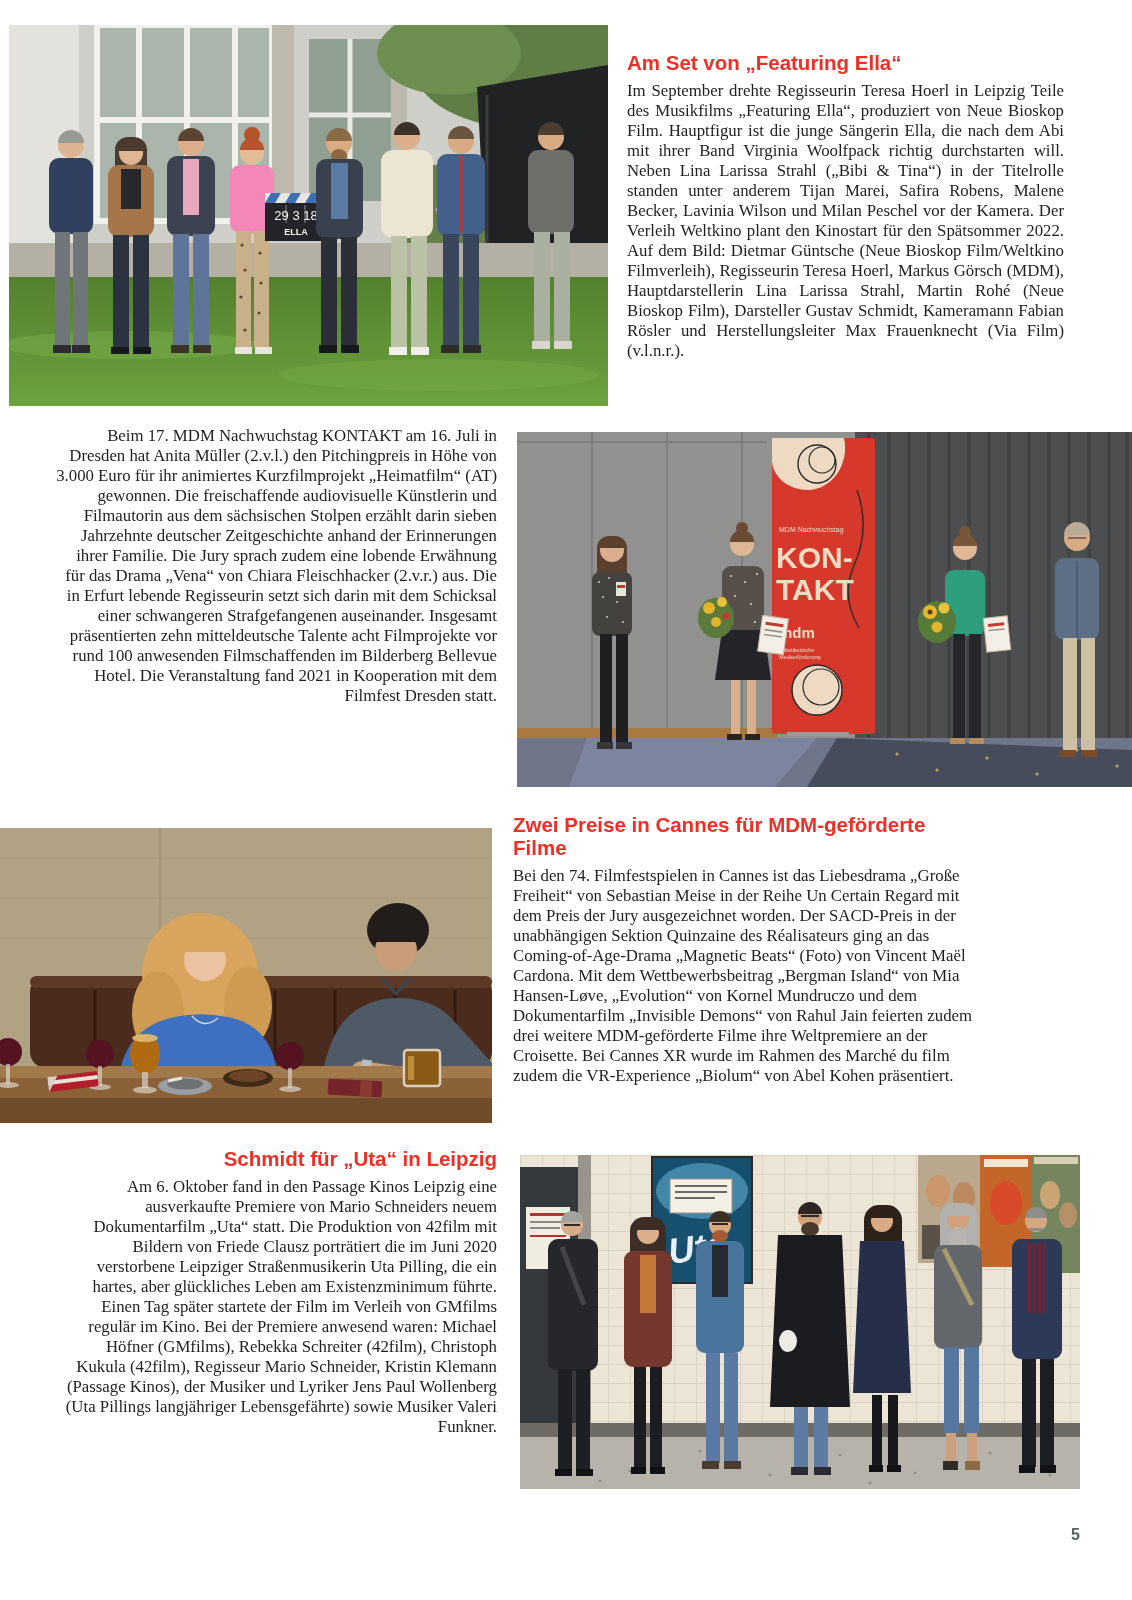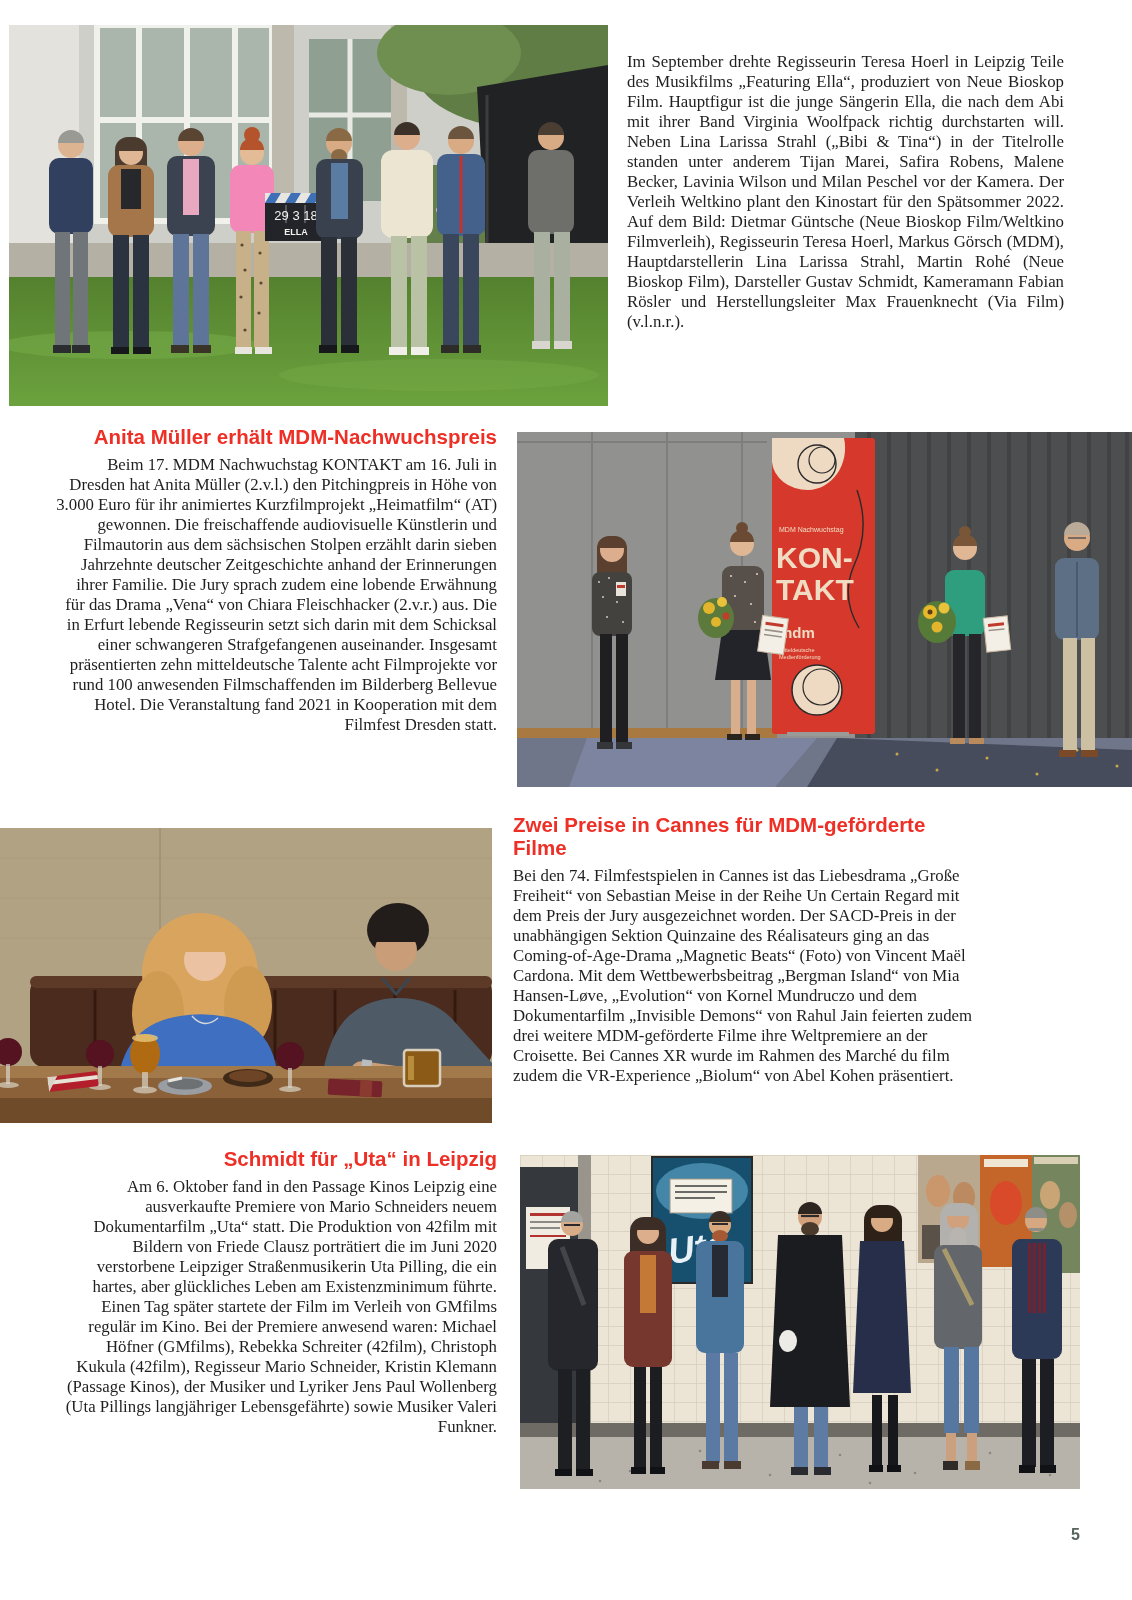--- a/index.html
+++ b/index.html
@@ -159,25 +159,25 @@
         <rect x="519" y="125" width="46" height="84" rx="10" fill="#6e6f6b"></rect>
         <rect x="525" y="207" width="16" height="110" fill="#a9b0a0"></rect>
           <rect x="545" y="207" width="16" height="110" fill="#a9b0a0"></rect>
         <rect x="523" y="316" width="18" height="8" fill="#d9d6cf"></rect>
           <rect x="545" y="316" width="18" height="8" fill="#d9d6cf"></rect>
       </g>
     </svg>
   </figure>
 
   <section class="sec sec1">
+    <h2 class="headline">Am Set von „Featuring Ella“</h2>
     <p class="body justify">Im September drehte Regisseurin Teresa Hoerl in Leipzig Teile des Musikfilms „Featuring Ella“, produziert von Neue Bioskop Film. Hauptfigur ist die junge Sängerin Ella, die nach dem Abi mit ihrer Band Virginia Woolfpack richtig durchstarten will. Neben Lina Larissa Strahl („Bibi &amp; Tina“) in der Titelrolle standen unter anderem Tijan Marei, Safira Robens, Malene Becker, Lavinia Wilson und Milan Peschel vor der Kamera. Der Verleih Weltkino plant den Kinostart für den Spätsommer 2022. Auf dem Bild: Dietmar Güntsche (Neue Bioskop Film/Weltkino Filmverleih), Regisseurin Teresa Hoerl, Markus Görsch (MDM), Hauptdarstellerin Lina Larissa Strahl, Martin Rohé (Neue Bioskop Film), Darsteller Gustav Schmidt, Kameramann Fabian Rösler und Herstellungsleiter Max Frauenknecht (Via Film) (v.l.n.r.).</p>
   </section>
 
   <section class="sec sec2 align-right">
-    <h2 class="headline">Anita Müller erhält MDM-Nachwuchspreis</h2>
     <p class="body">Beim 17. MDM Nachwuchstag KONTAKT am 16. Juli in Dresden hat Anita Müller (2.v.l.) den Pitchingpreis in Höhe von 3.000 Euro für ihr animiertes Kurzfilmprojekt „Heimatfilm“ (AT) gewonnen. Die freischaffende audiovisuelle Künstlerin und Filmautorin aus dem sächsischen Stolpen erzählt darin sieben Jahrzehnte deutscher Zeitgeschichte anhand der Erinnerungen ihrer Familie. Die Jury sprach zudem eine lobende Erwähnung für das Drama „Vena“ von Chiara Fleischhacker (2.v.r.) aus. Die in Erfurt lebende Regisseurin setzt sich darin mit dem Schicksal einer schwangeren Strafgefangenen auseinander. Insgesamt präsentierten zehn mitteldeutsche Talente acht Filmprojekte vor rund 100 anwesenden Filmschaffenden im Bilderberg Bellevue Hotel. Die Veranstaltung fand 2021 in Kooperation mit dem Filmfest Dresden statt.</p>
   </section>
 
   <figure class="photo photo2">
     <svg viewBox="0 0 615 355" preserveAspectRatio="none">
       <rect width="615" height="312" fill="#91918f"></rect>
       <path d="M75,0V300 M150,0V300 M225,0V300 M0,10H250" stroke="#7e7e7c" stroke-width="2" fill="none"></path>
       <rect y="296" width="260" height="12" fill="#a87a42"></rect>
       <rect x="338" width="277" height="318" fill="#4c4e50"></rect>
       <g stroke="#3e4042" stroke-width="4" opacity="0.8">

